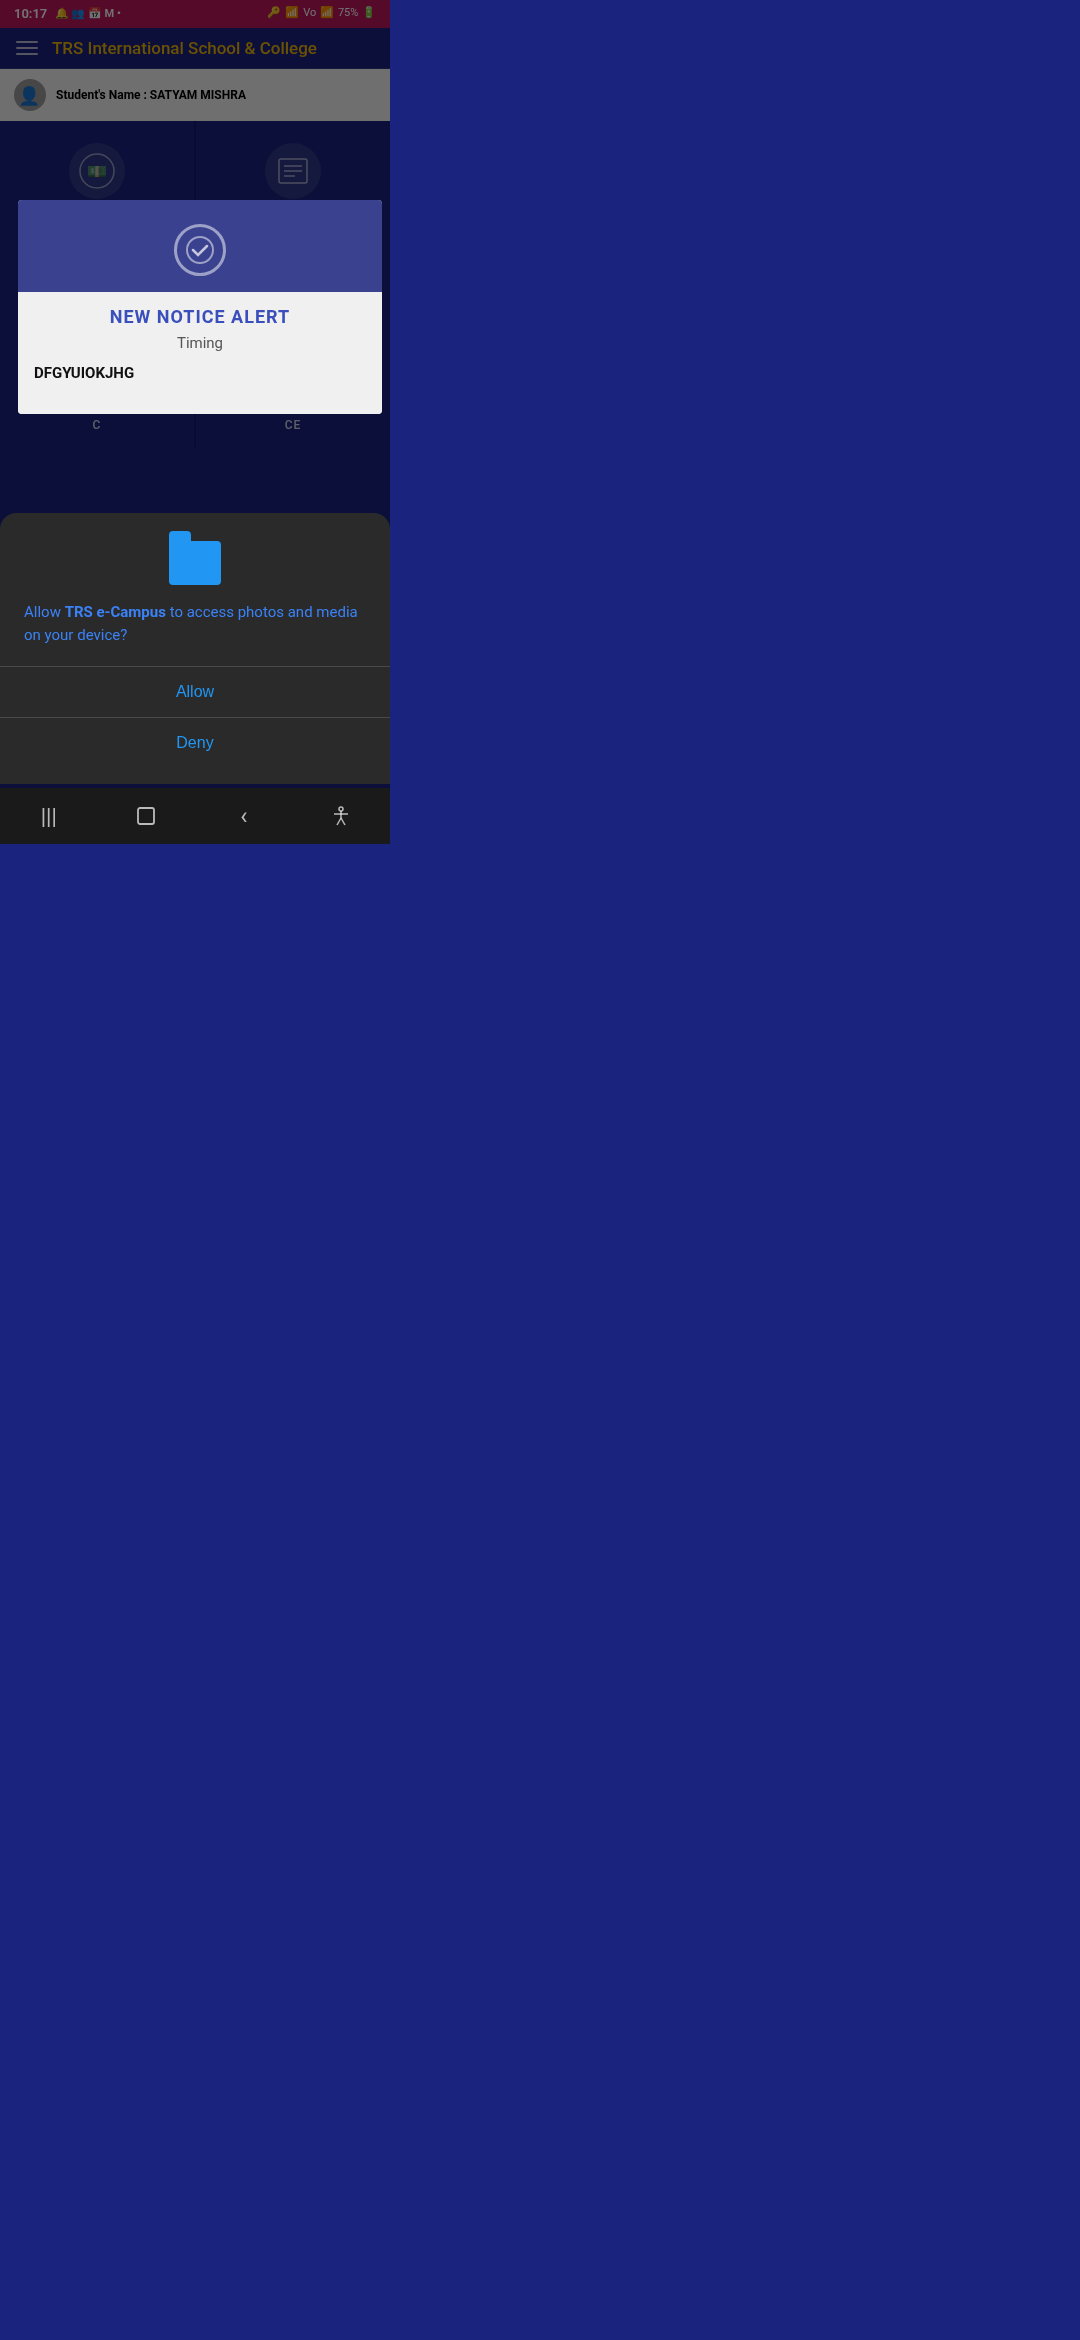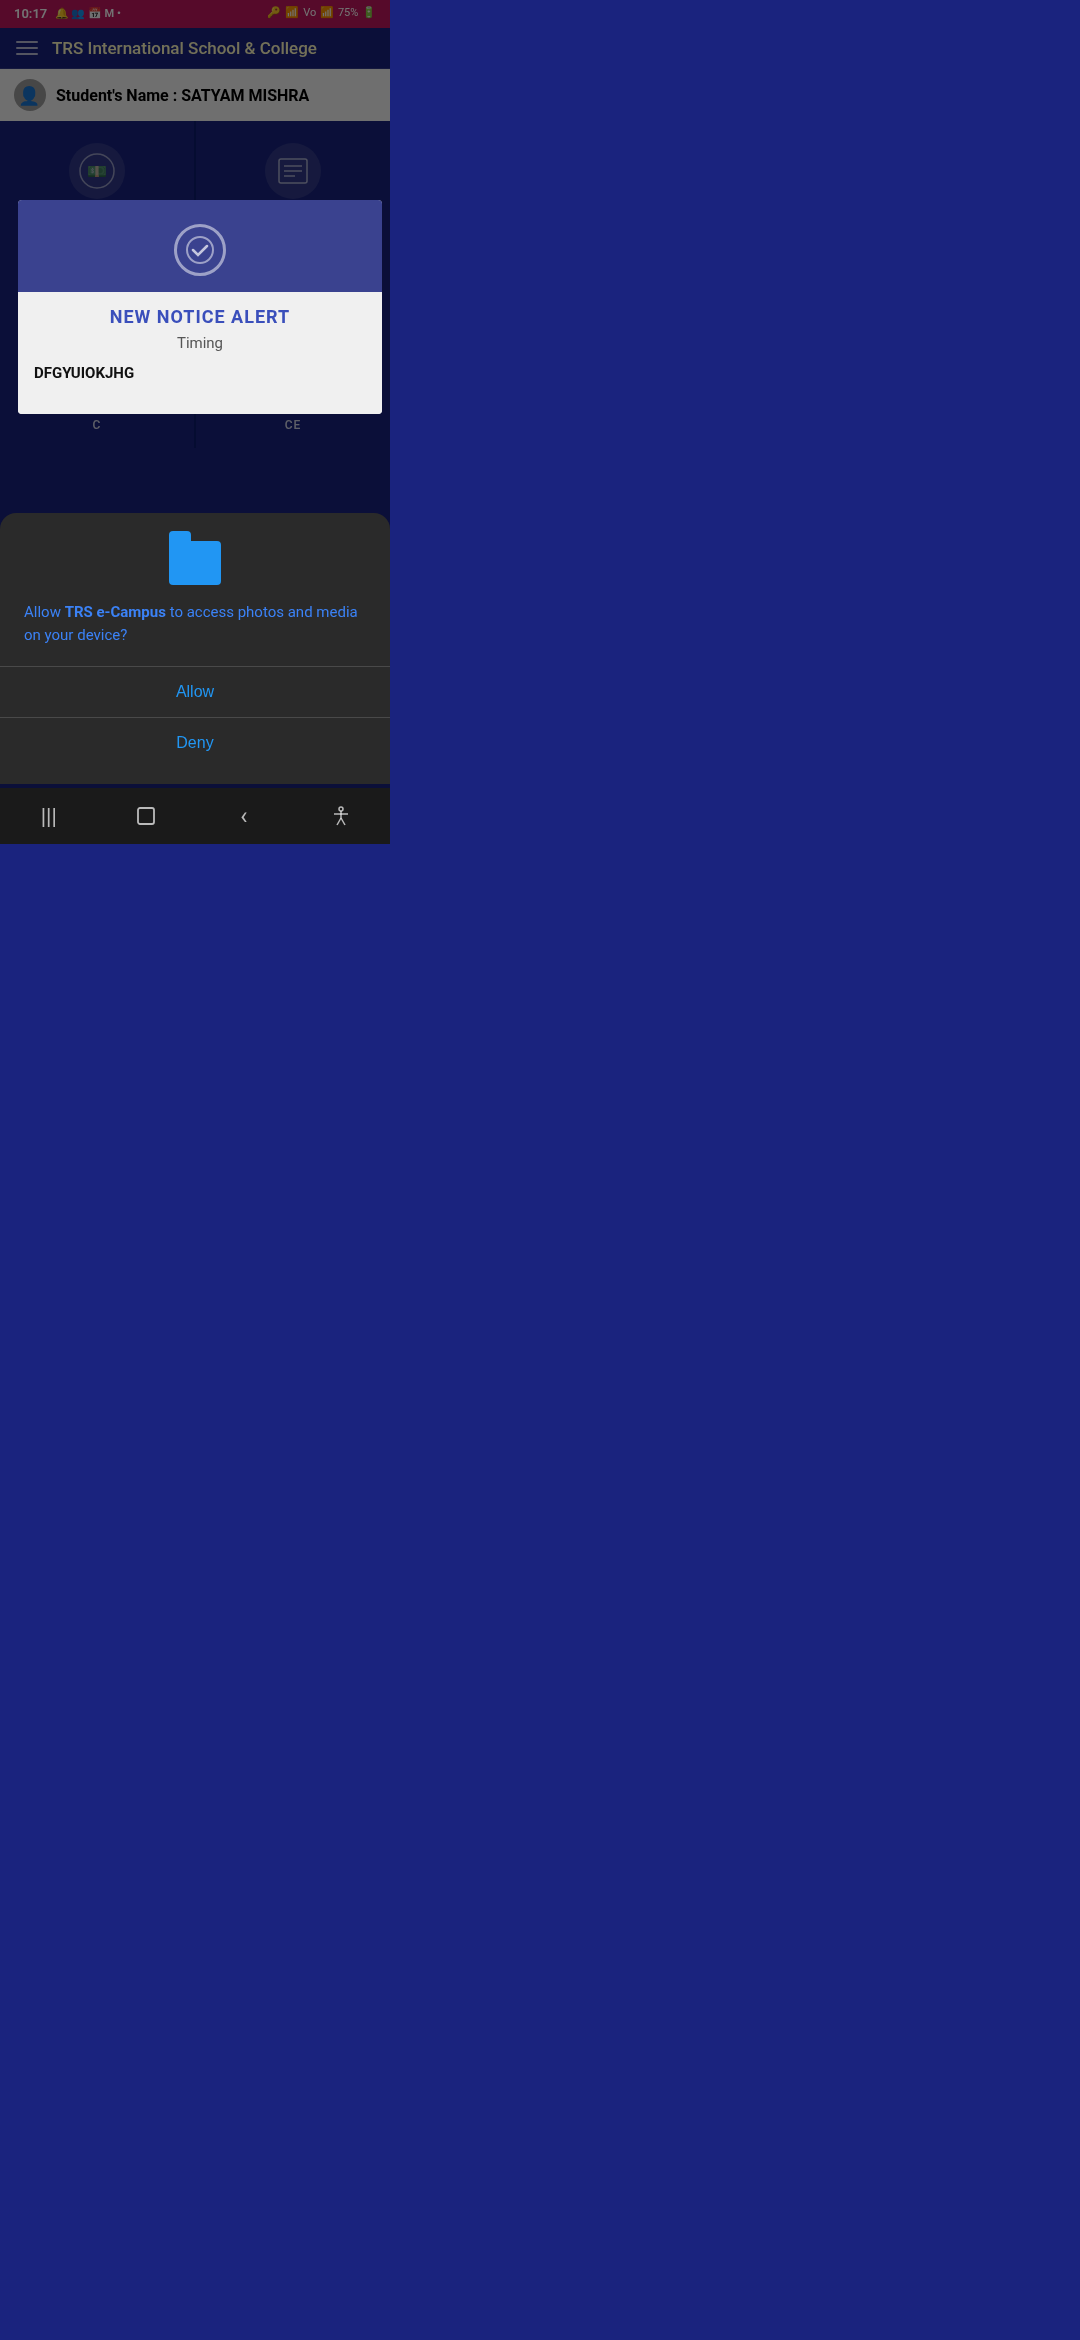--- a/index.html
+++ b/index.html
@@ -55,21 +55,21 @@
       cursor: pointer;
     }
     .hamburger span {
       display: block;
       width: 22px;
       height: 2px;
       background: rgba(255,255,255,0.7);
       border-radius: 2px;
     }
     .navbar-title {
-      color: #fef9c3;
+      color: #eab308;
       font-size: 17px;
       font-weight: 500;
     }
 
     
     .app-content {
       background: #1a237e;
     }
 
     
@@ -83,21 +83,21 @@
     .student-avatar {
       width: 32px;
       height: 32px;
       background: #9e9e9e;
       border-radius: 50%;
       display: flex;
       align-items: center;
       justify-content: center;
     }
     .student-name {
-      font-size: 16px;
+      font-size: 12px;
       font-weight: bold;
       color: #000;
     }
 
     
     .tiles-grid {
       display: grid;
       grid-template-columns: 1fr 1fr;
       gap: 2px;
       background: #0d1b6e;

